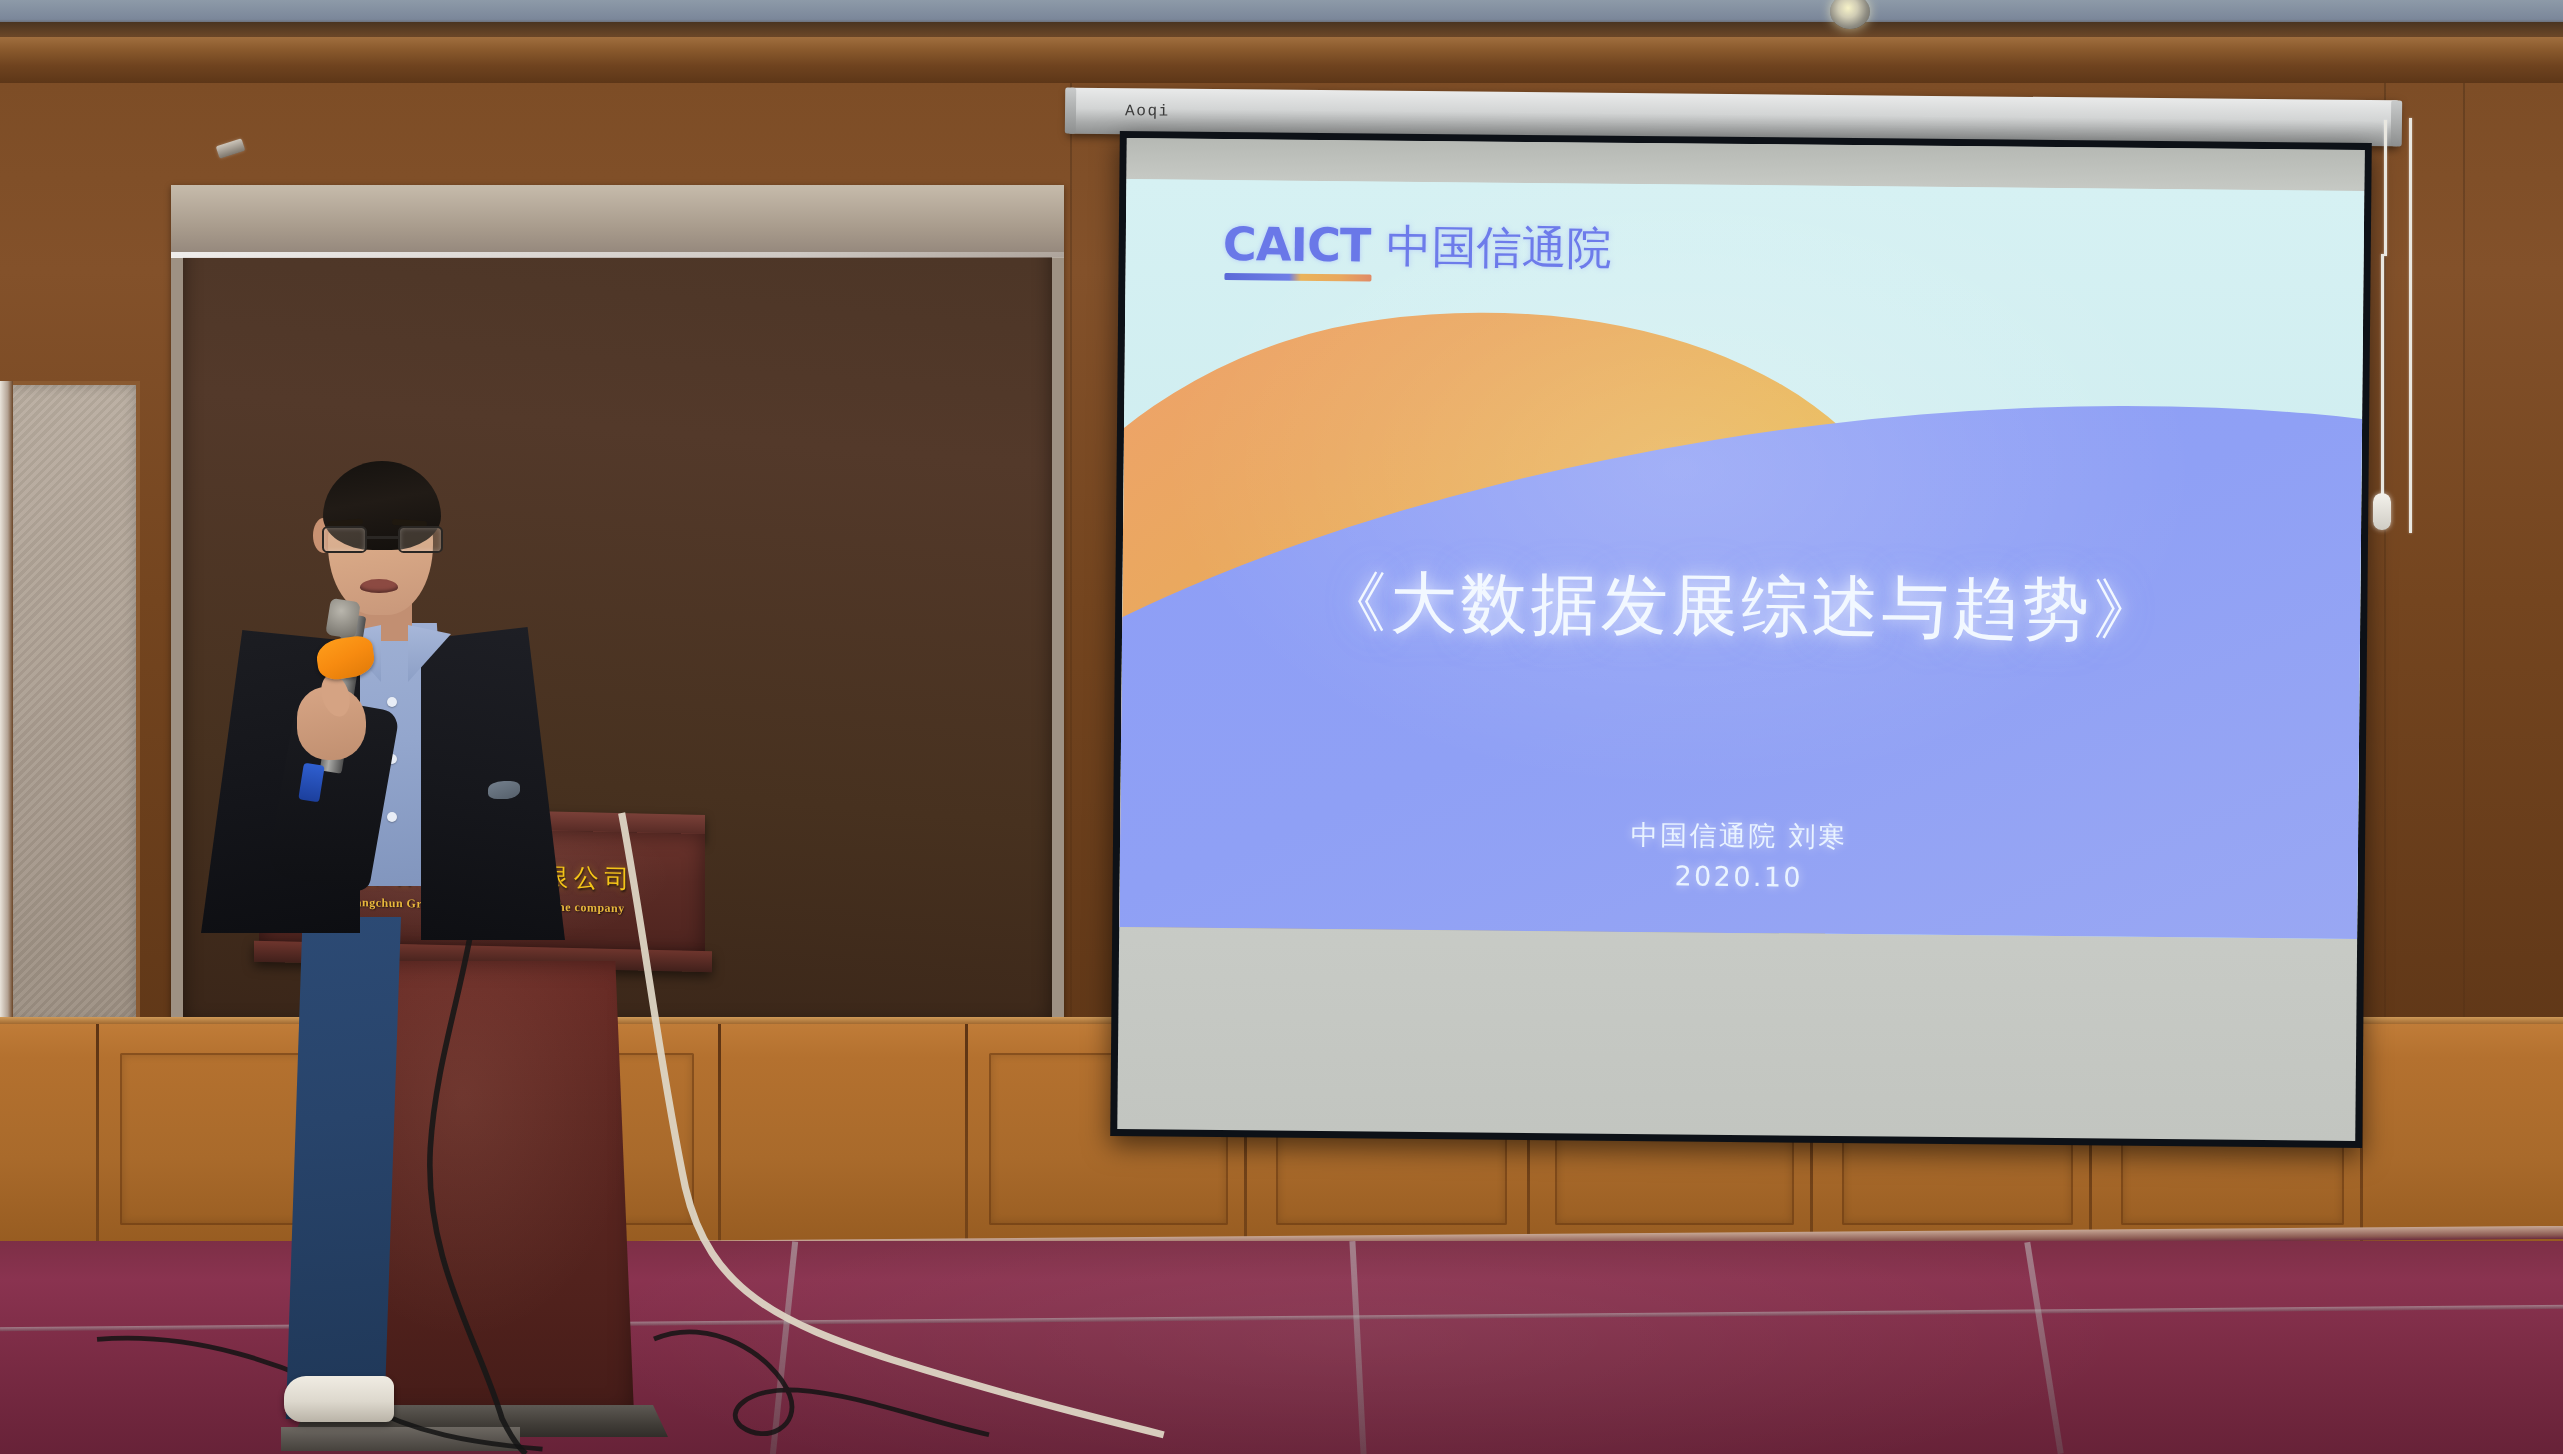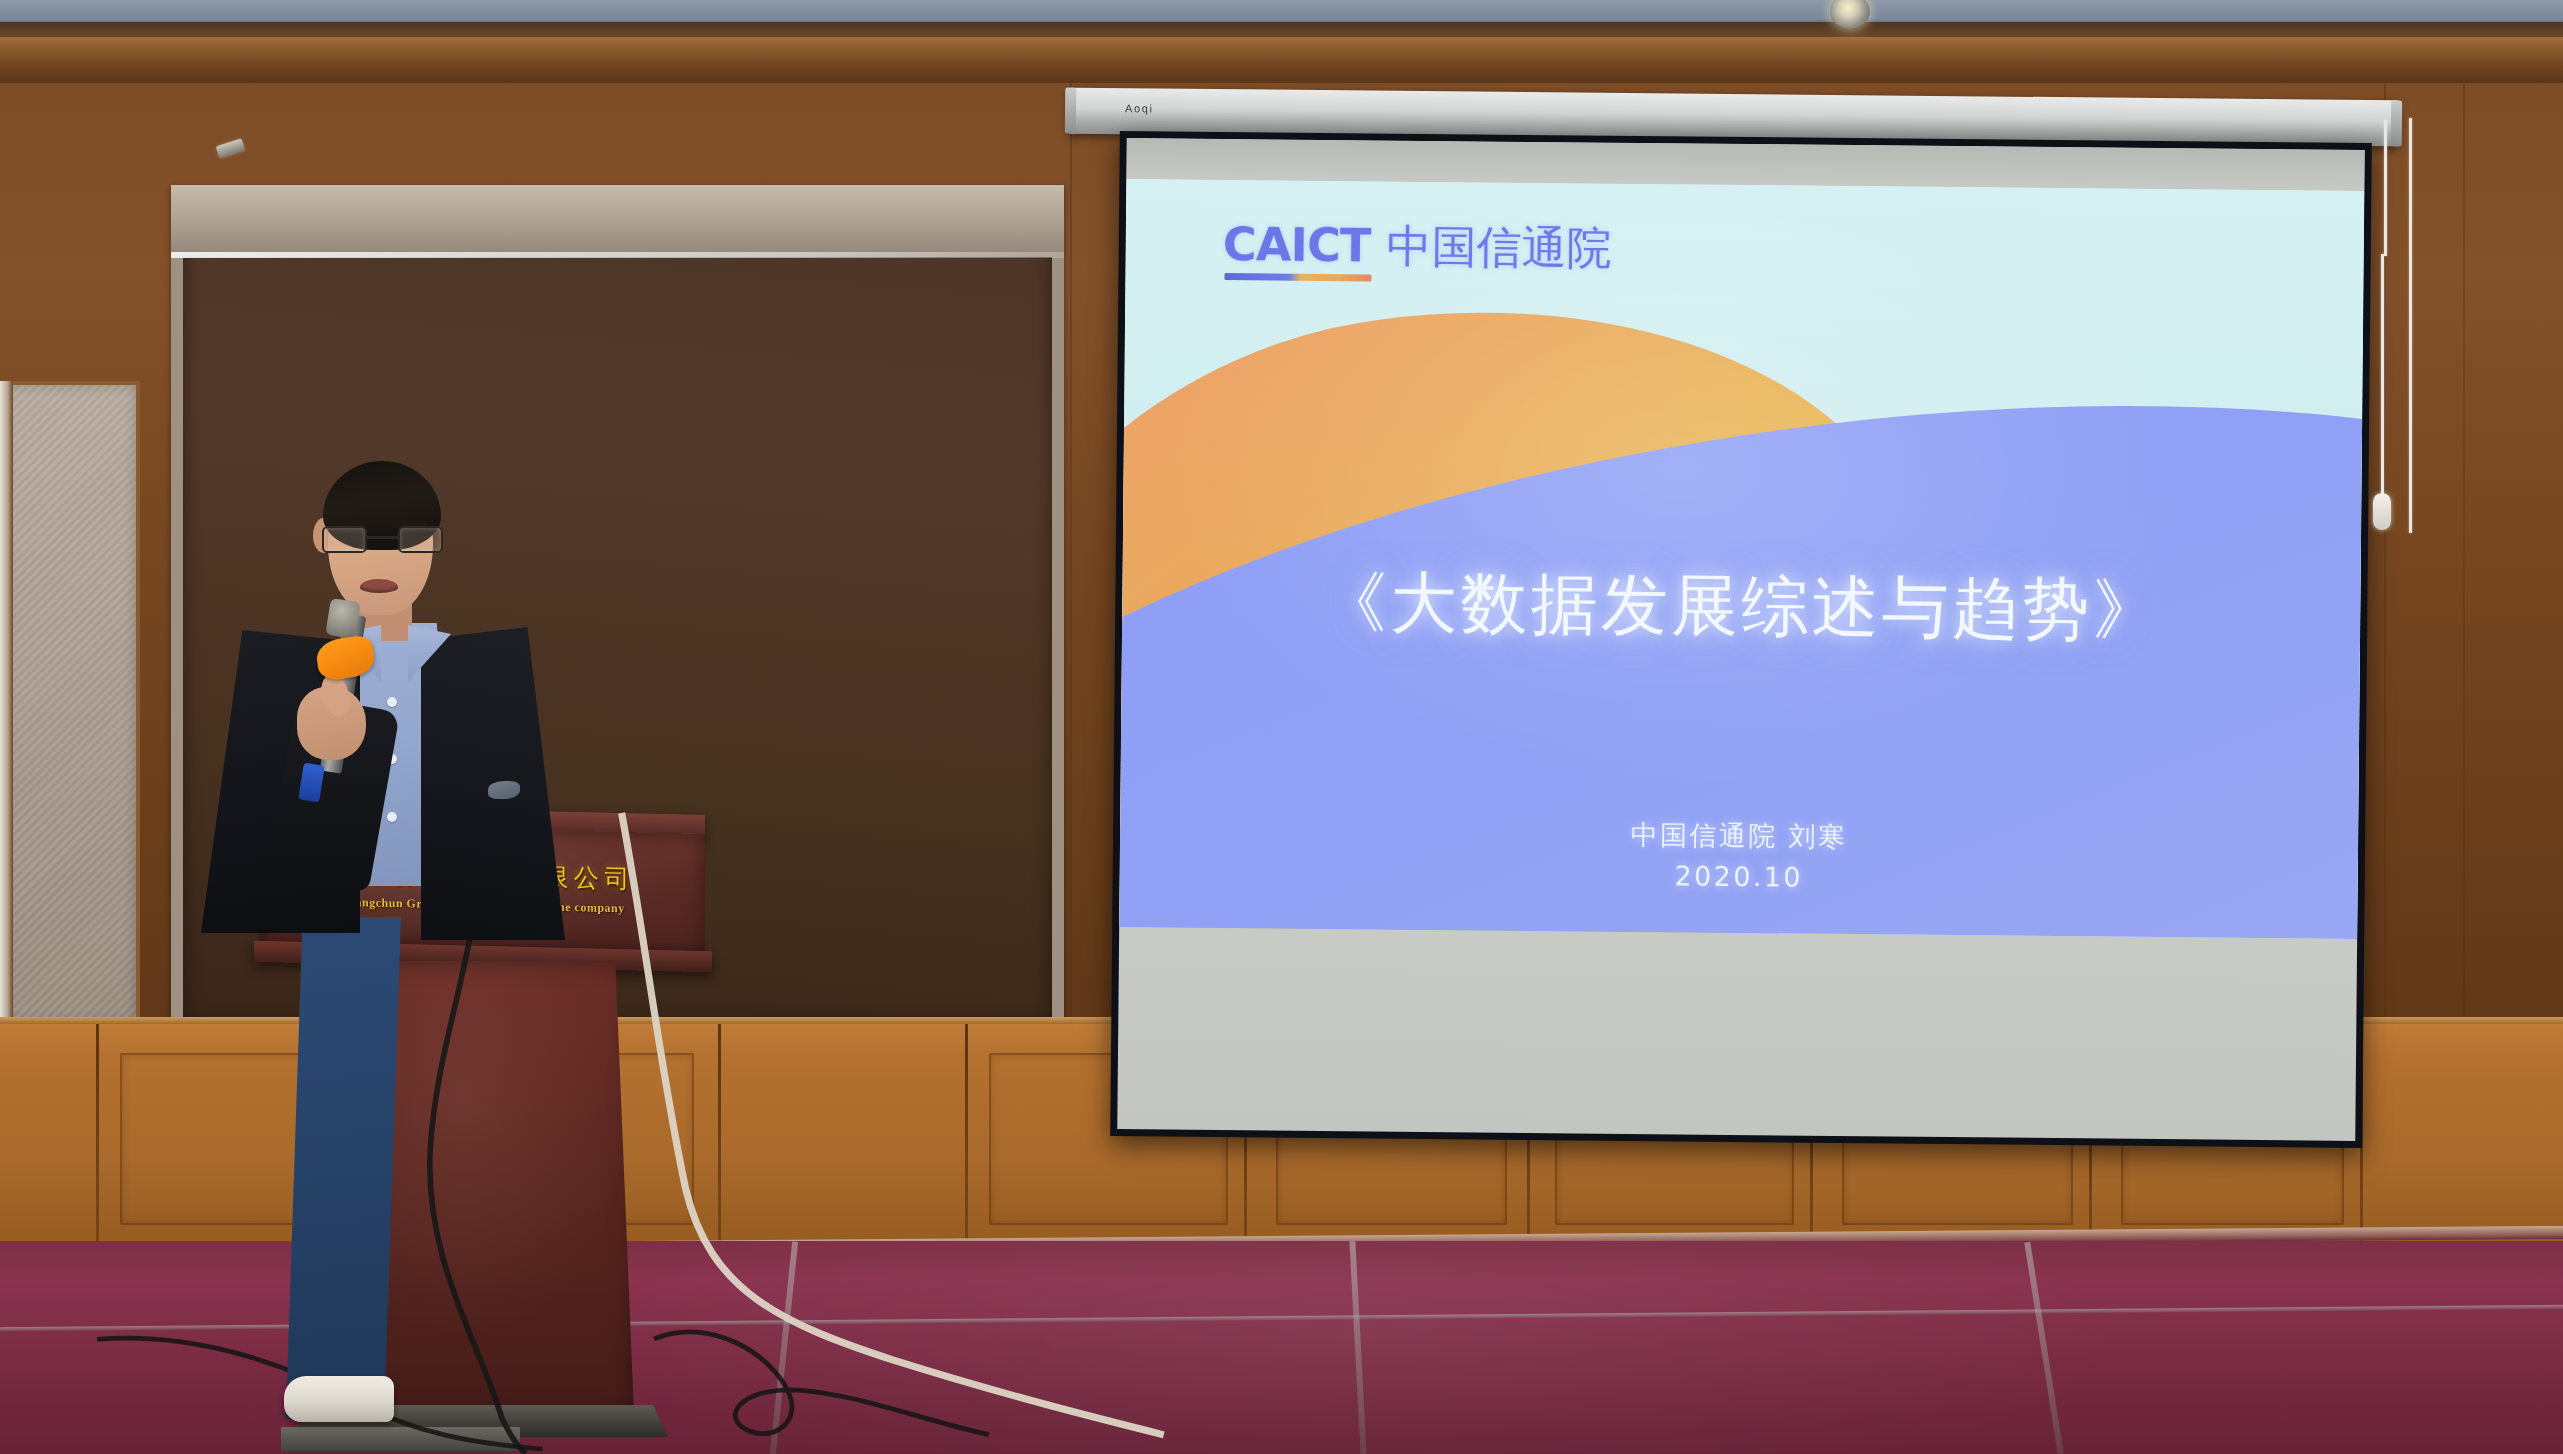--- a/index.html
+++ b/index.html
@@ -120,22 +120,22 @@
   
   .screen-housing{
     position:absolute; left:1068px; top:94px; width:1331px; height:46px;
     background:linear-gradient(180deg,#e9eaea 0%,#d2d4d4 45%,#a9abab 75%,#8e9090 100%);
     border-radius:3.2px;
     box-shadow:0 3.2px 8px rgba(0,0,0,.5);
     transform:rotate(.55deg);
   }
   .housing-label{
     position:absolute; left:57px; top:14.4px;
-    font-size:11px; letter-spacing:1.6px; color:#3b3b3b;
-    font-family:Liberation Sans, sans-serif;
+    font-size:16px; letter-spacing:1.6px; color:#3b3b3b;
+    font-family:Liberation Mono, monospace;
   }
   .housing-cap-l,.housing-cap-r{
     position:absolute; top:0; width:11px; height:46px;
     background:linear-gradient(180deg,#c9cbcb,#8d8f8f);
     border-radius:2.4px;
   }
   .housing-cap-l{left:-3.2px;} .housing-cap-r{right:-3.2px;}
 
   .screen-frame{
     position:absolute; left:1115px; top:137px; width:1252px; height:1005px;

